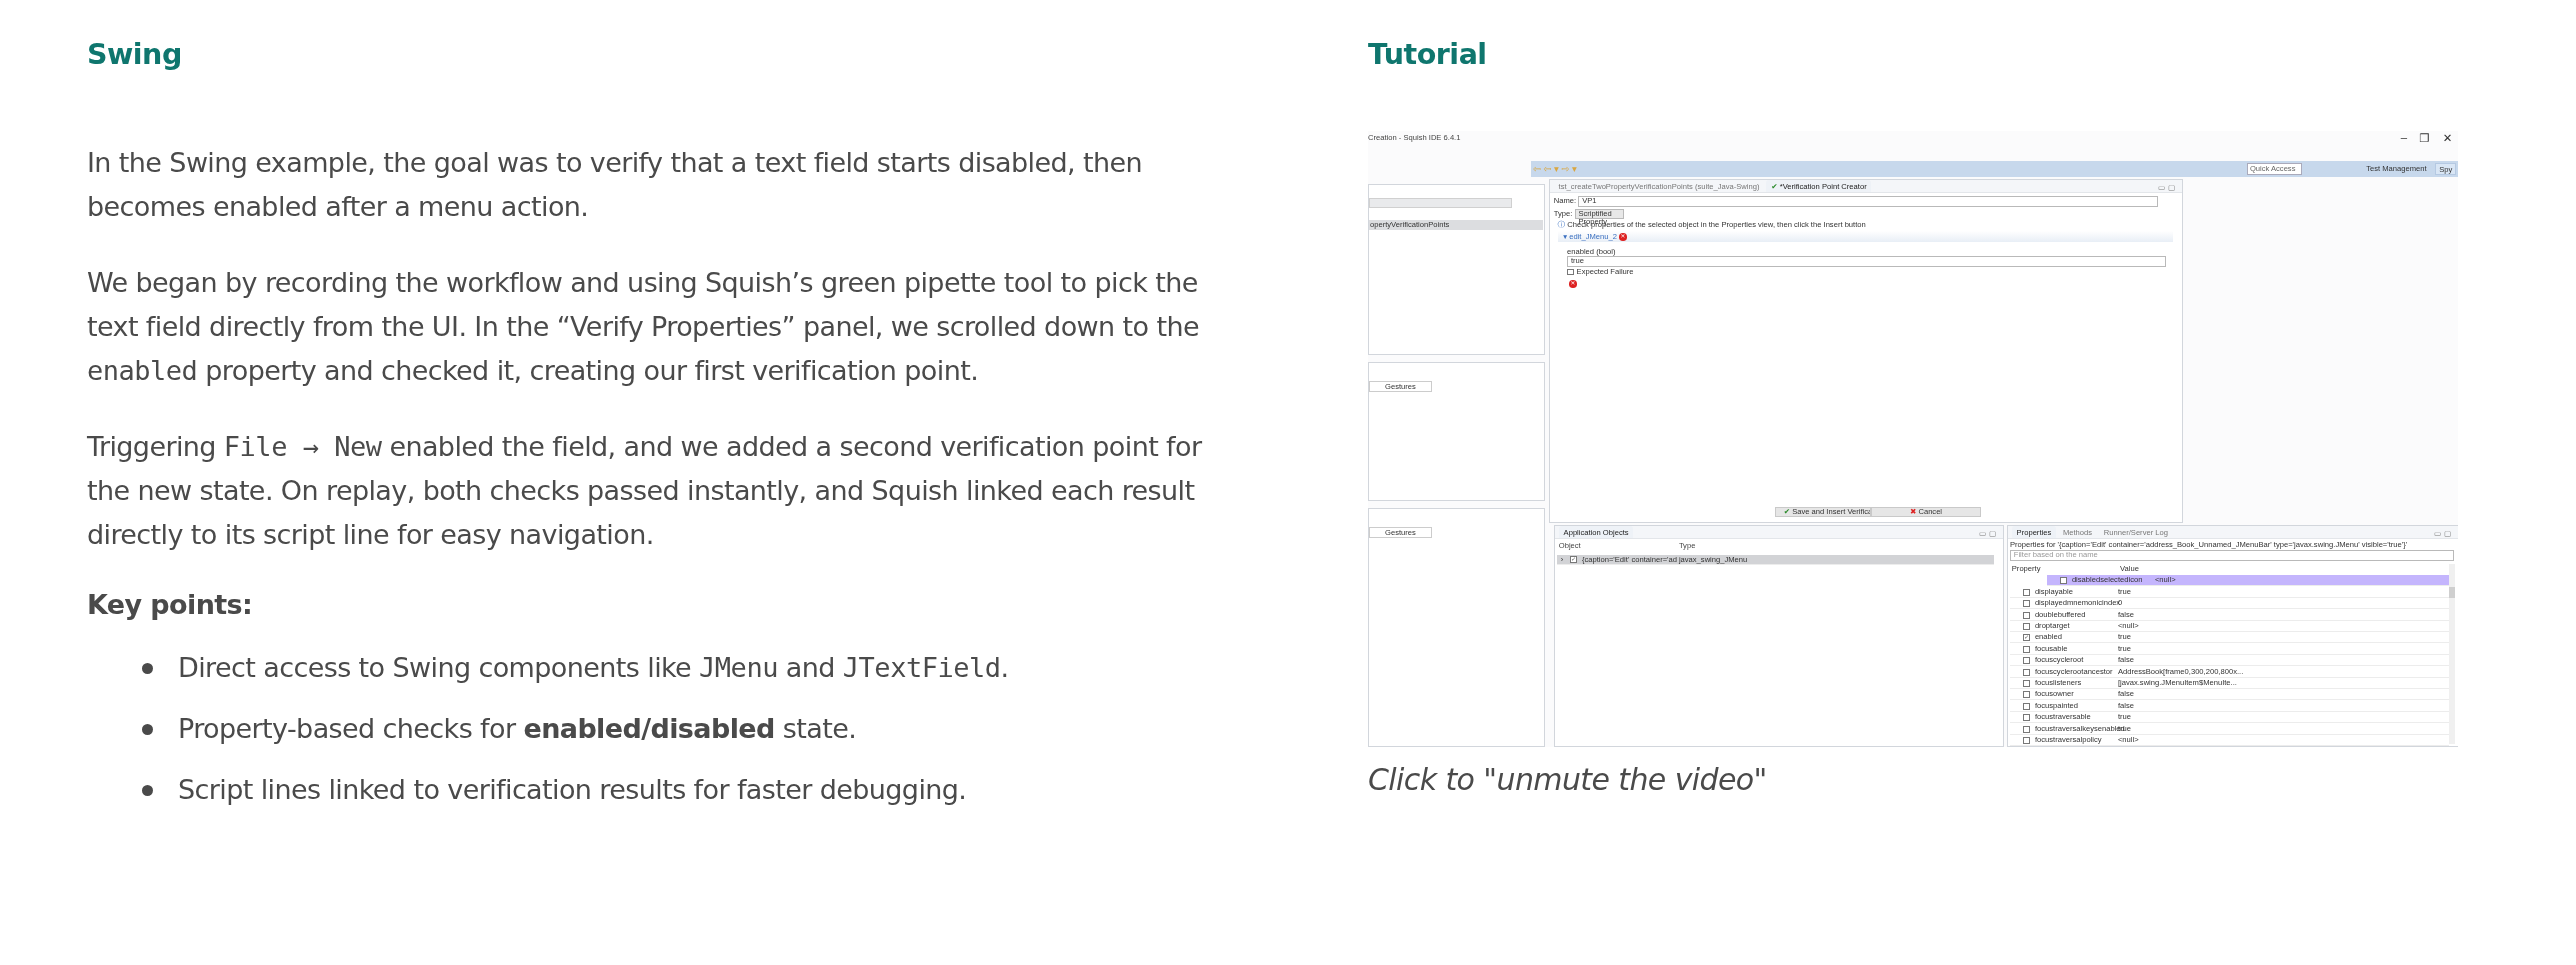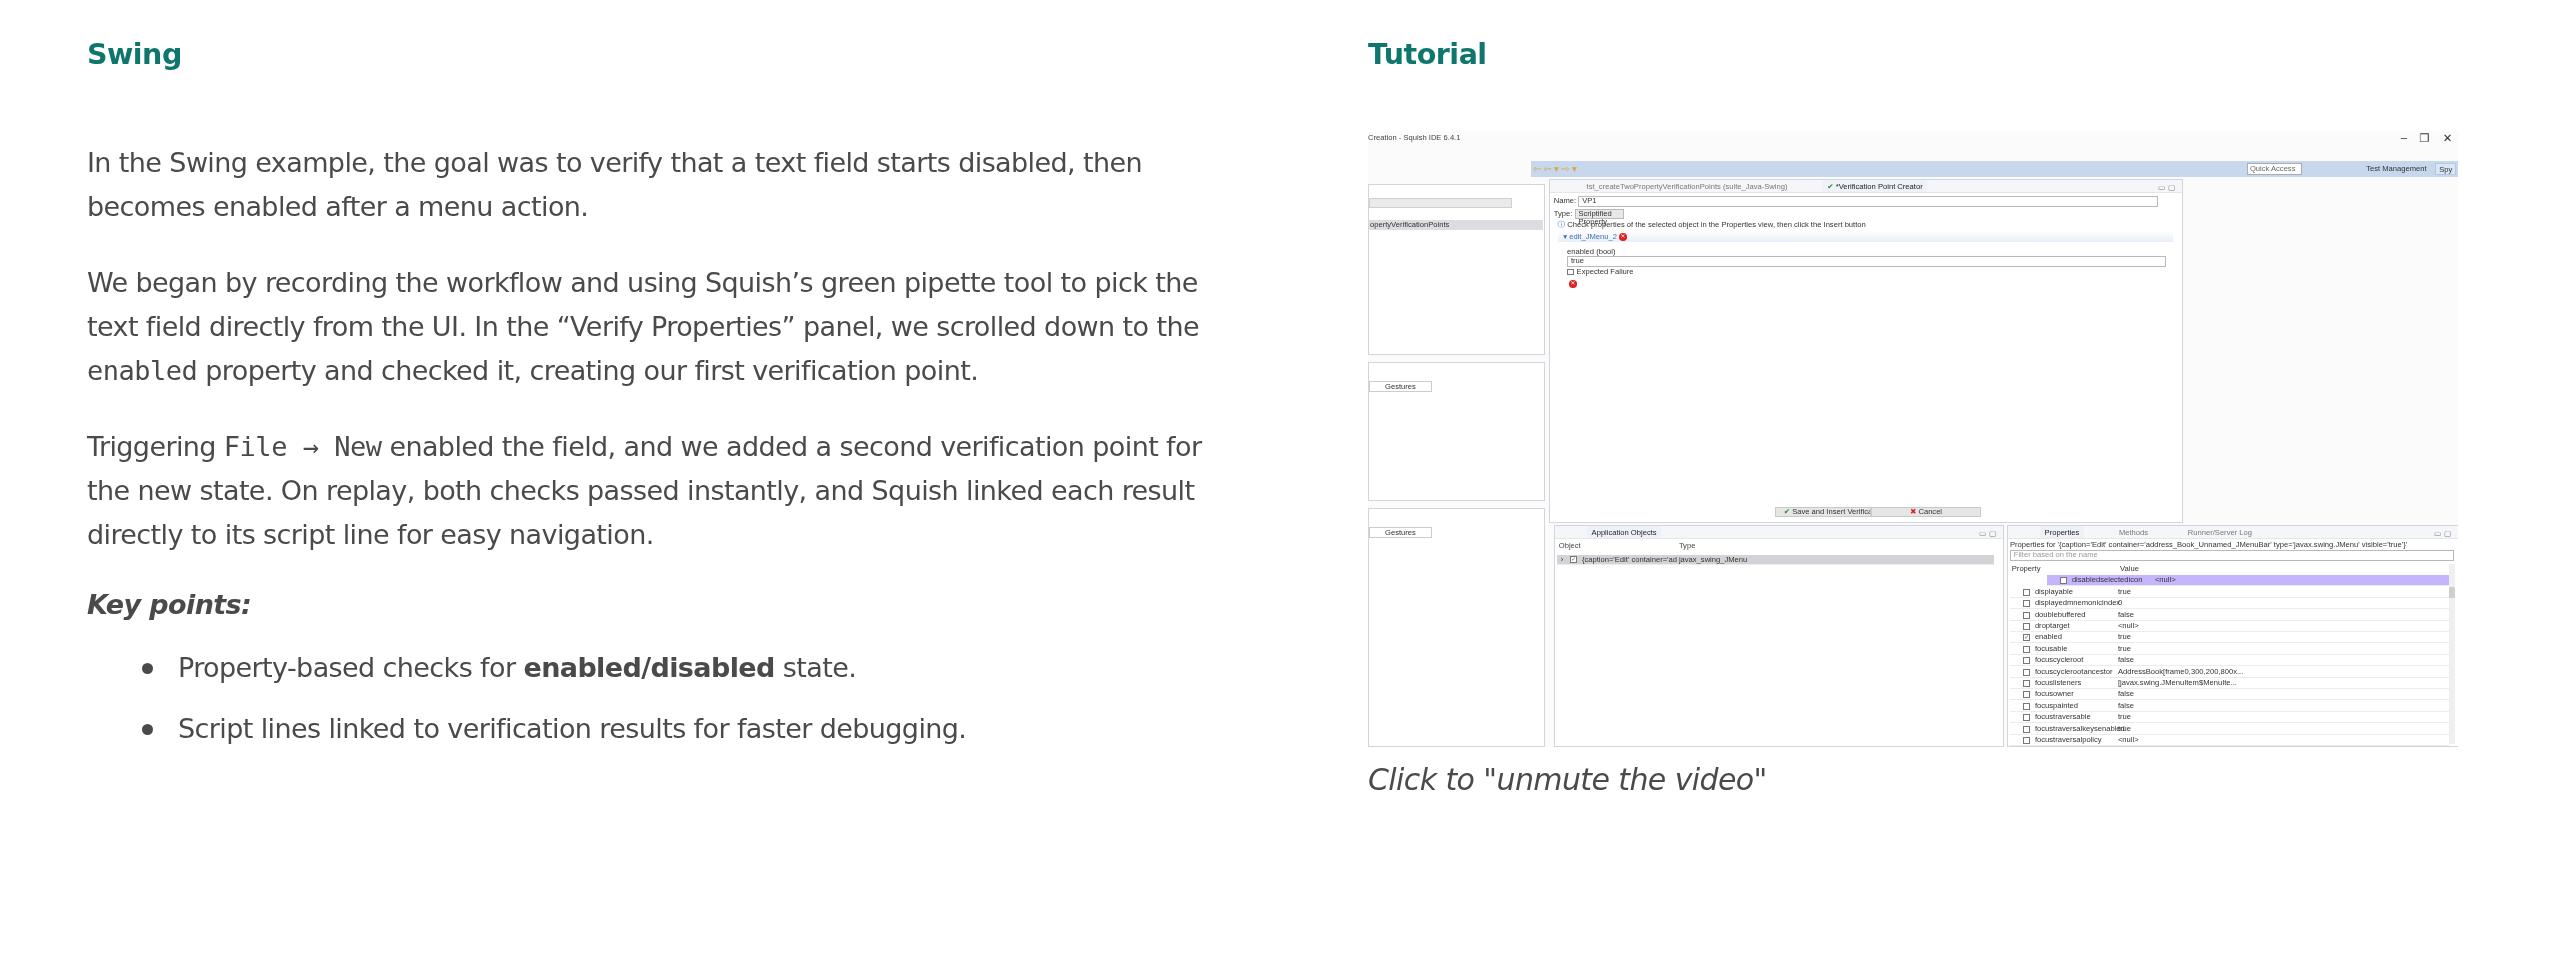--- a/index.html
+++ b/index.html
@@ -7,40 +7,40 @@
   body { position: relative; font-family: "DejaVu Sans", "Liberation Sans", sans-serif; color: #4a4a4a; }
 
   .section-label { position: absolute; font-size: 28.5px; font-weight: bold; color: #0f766e; letter-spacing: -0.5px; }
   #swing-label { left: 87px; top: 38px; }
   #tutorial-label { left: 1368px; top: 38px; }
 
   .left-col { position: absolute; left: 87px; top: 141px; width: 1122px; }
   h1.title { font-size: 57px; font-weight: normal; color: #141414; letter-spacing: -1px; line-height: 63px; margin-bottom: 28.5px; }
   .para { font-size: 27px; line-height: 44px; color: #4a4a4a; margin-bottom: 32px; letter-spacing: -0.6px; }
   .mono { font-family: "DejaVu Sans Mono", "Liberation Mono", monospace; font-size: 27px; letter-spacing: -0.5px; }
-  .key { font-size: 27px; font-weight: bold; color: #4a4a4a; margin-bottom: 28.5px; letter-spacing: -0.6px; font-style: italic; }
+  .key { font-size: 27px; font-weight: bold; color: #4a4a4a; margin-bottom: 28.5px; letter-spacing: -0.6px; }
   ul.bullets { list-style: none; }
   ul.bullets li { position: relative; padding-left: 91px; font-size: 27px; line-height: 38px; margin-bottom: 23px; letter-spacing: -0.6px; }
   ul.bullets li .dot { position: absolute; left: 55px; top: 14.3px; width: 11.4px; height: 11.4px; border-radius: 50%; background: #4a4a4a; }
   ul.bullets b { font-weight: bold; }
 
   
   .shot { position: absolute; left: 1368px; top: 131px; width: 1090px; height: 616px; background: #fbfbfc; overflow: hidden; font-family: "Liberation Sans", sans-serif; font-size: 7.6px; color: #333; cursor: pointer; }
   .shot * { font-size: 7.6px; }
   .win-title { position: absolute; left: 0; top: 1.9px; color: #444; }
   .win-ctrl { position: absolute; top: 0; font-size: 11.4px !important; color: #333; }
   .toolbar { position: absolute; left: 163px; right: 0; top: 30px; height: 16px; background: #c7d8ec; }
   .toolbar .arrows { position: absolute; left: 1.9px; top: 1.9px; color: #d9a640; font-size: 9.5px !important; }
   .quick { position: absolute; right: 156px; top: 1.9px; width: 55px; height: 12.4px; background: #fff; border: 1px solid #aab; padding-left: 1.9px; line-height: 10.5px; color: #666; }
   .persp { position: absolute; top: 1.9px; height: 12.4px; line-height: 12.4px; padding: 0 2.9px; }
   .persp.spy { background: #d9e6f5; border: 1px solid #b5c9e2; }
 
   .panel { position: absolute; background: #fff; border: 1px solid #d2d6dc; }
   .panel-head { height: 13.3px; line-height: 13.3px; padding-left: 3.8px; background: #f4f6f9; border-bottom: 1px solid #e3e6ea; white-space: nowrap; overflow: hidden; }
-  .tab { display: inline-block; padding: 0 4.8px; color: #777; margin-left: 28px; }
+  .tab { display: inline-block; padding: 0 4.8px; color: #777; }
   .tab.active { background: #eef2f7; color: #222; border-radius: 2.9px 2.9px 0 0; }
   .pmin { position: absolute; right: 3.8px; top: 1px; color: #777; letter-spacing: 2.9px; }
 
   .left-tree { left: 0; top: 53px; width: 177px; height: 171px; }
   .left-tree .combo { position: absolute; left: 0; top: 13.3px; width: 143px; height: 9.5px; background: #e9eaec; border: 1px solid #d0d0d0; }
   .left-tree .sel-row { position: absolute; left: 0; top: 35px; width: 174px; height: 9.5px; background: #dcdde0; padding-left: 1px; line-height: 9.5px; color: #333; }
   .left-mid { left: 0; top: 231px; width: 177px; height: 139px; }
   .left-bot { left: 0; top: 377px; width: 177px; height: 239px; }
   .gest { position: absolute; left: 0; top: 18px; height: 11.4px; padding: 0 15px; border: 1px solid #ccc; line-height: 9.5px; background: #fff; }
 
@@ -75,20 +75,21 @@
 
   <p class="para">In the Swing example, the goal was to verify that a text field starts disabled, then becomes enabled after a menu action.</p>
 
   <p class="para"><span>We began by recording the workflow and using Squish’s green pipette tool to pick the text field directly from the UI. In the “Verify Properties” panel, we scrolled down to the </span><code class="mono">enabled</code><span> property and checked it, creating our first verification point.</span></p>
 
   <p class="para"><span>Triggering </span><code class="mono">File → New</code><span> enabled the field, and we added a second verification point for the new state. On replay, both checks passed instantly, and Squish linked each result directly to its script line for easy navigation.</span></p>
 
   <p class="key">Key points:</p>
 
   <ul class="bullets">
+    <li><span class="dot"></span><span>Direct access to Swing components like </span><code class="mono">JMenu</code><span> and </span><code class="mono">JTextField</code><span>.</span></li>
     <li><span class="dot"></span><span>Property-based checks for </span><b>enabled/disabled</b><span> state.</span></li>
     <li><span class="dot"></span><span>Script lines linked to verification results for faster debugging.</span></li>
   </ul>
 </div>
 
 <div id="tutorial-label" class="section-label">Tutorial</div>
 
 <div class="shot">
   <div class="win-title">Creation - Squish IDE 6.4.1</div>
   <span class="win-ctrl" style="right:51px">–</span>

